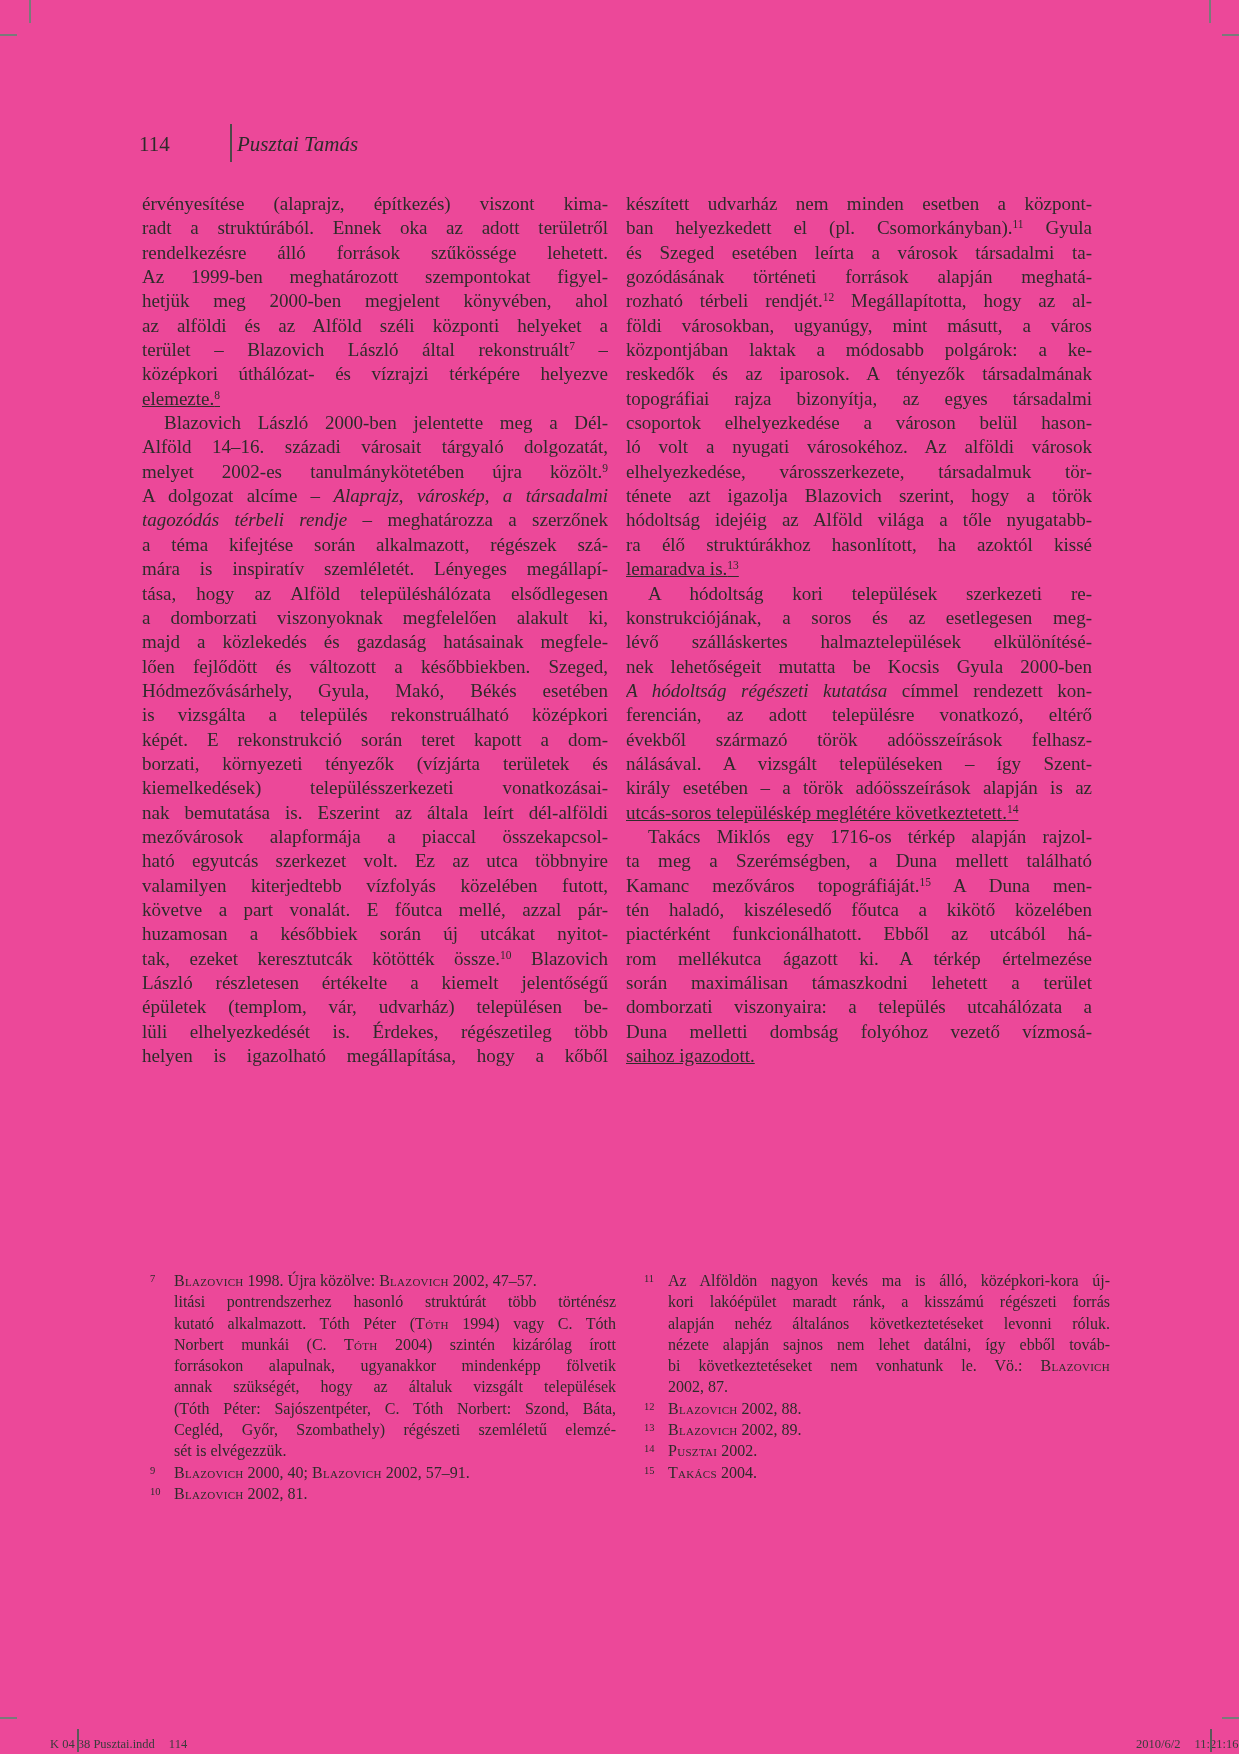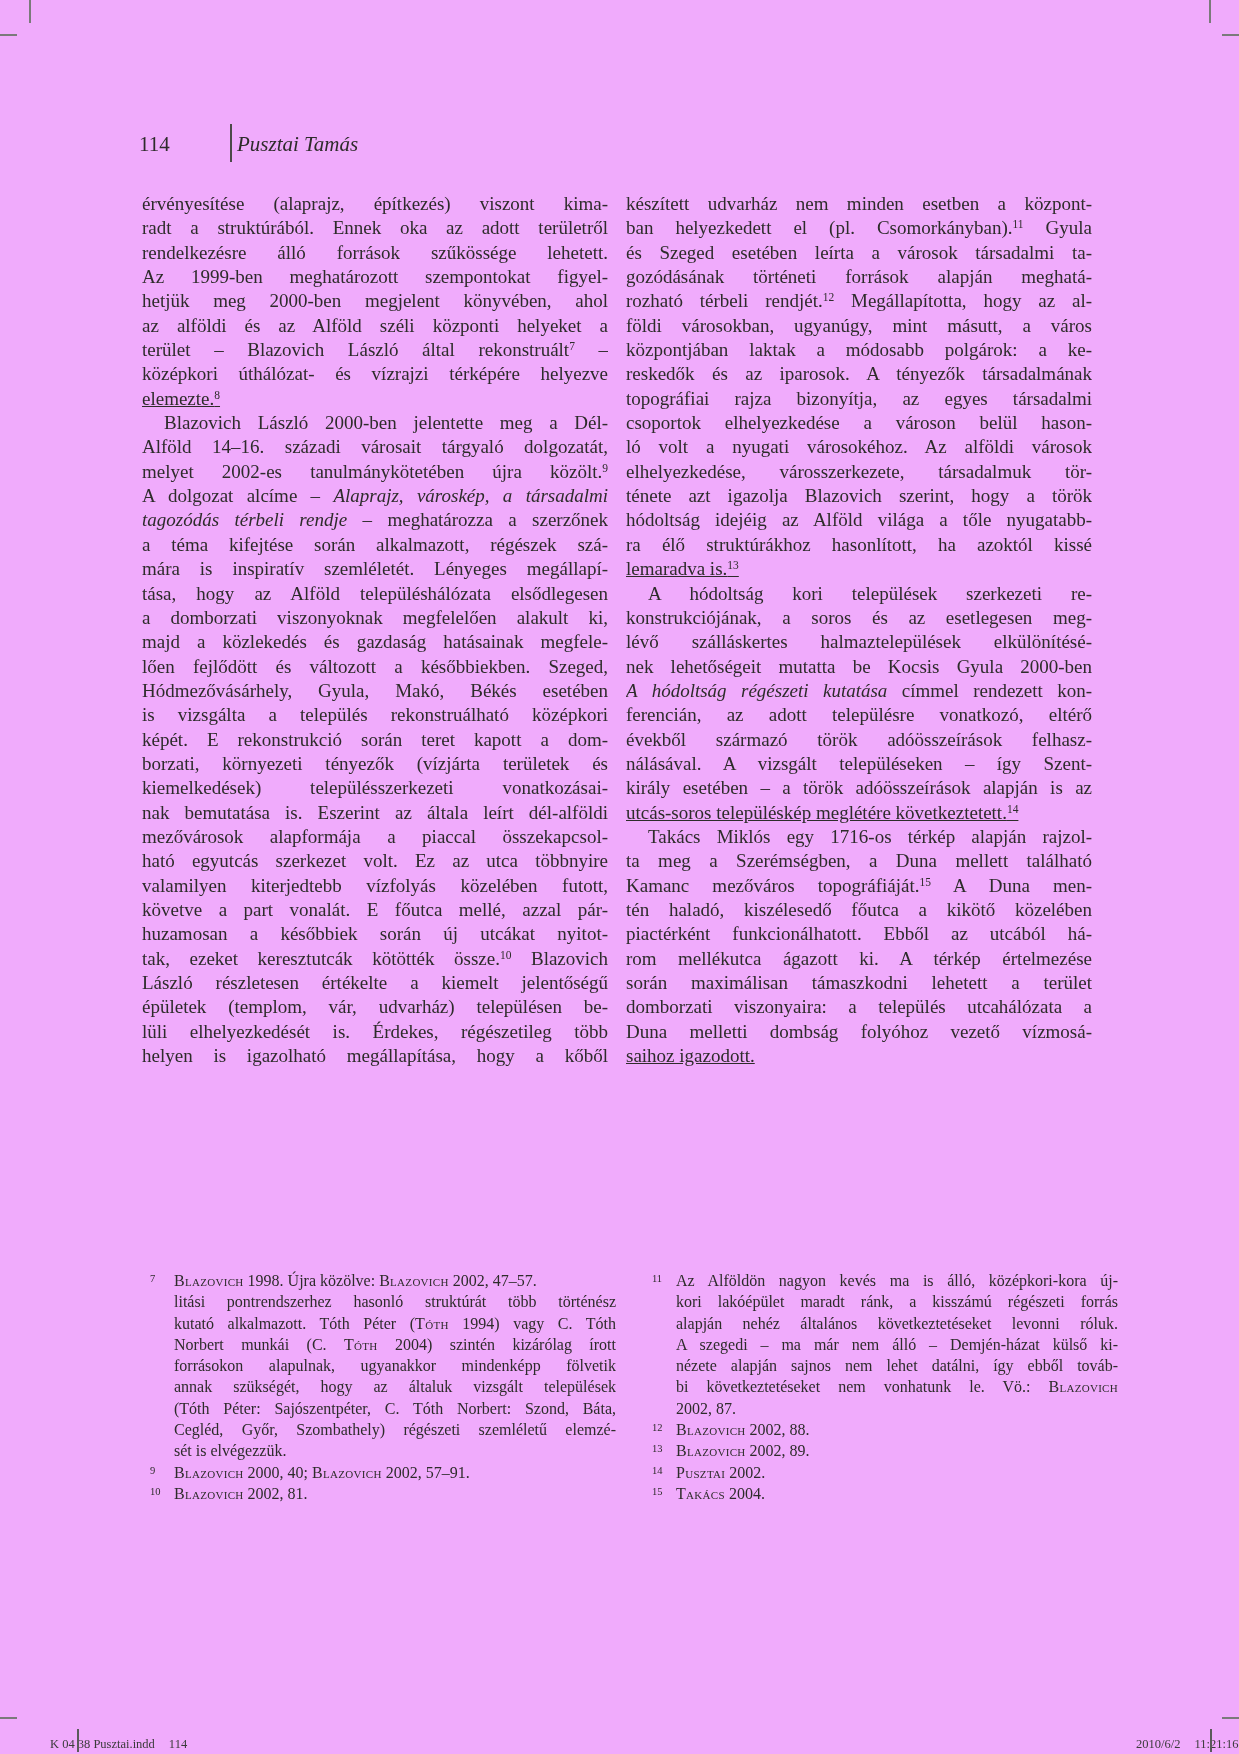--- a/index.html
+++ b/index.html
@@ -1,18 +1,18 @@
 <!DOCTYPE html>
 <html lang="hu"><head>
 <meta charset="utf-8">
 <style>
   html,body { margin:0; padding:0; background:#ffffff; }
   .page {
     position:relative; width:1239px; height:1754px;
-    background:#f0abfc; overflow:hidden;
+    background:#ec4899; overflow:hidden;
     font-family:"Liberation Serif","DejaVu Serif",serif;
     color:#2e2c2b;
     -webkit-font-smoothing:antialiased;
   }
   .mark { position:absolute; background:#7a7a7a; }
   .regbar { position:absolute; background:#5a5a5a; }
 
   
   .page-number { position:absolute; left:139px; top:132px; font-size:21px; }
   .header-rule { position:absolute; left:230px; top:124px; width:2px; height:38px; background:#4c4a49; }
@@ -21,21 +21,21 @@
   
   .body-columns { position:absolute; left:142px; top:192px; display:flex; gap:18px; }
   .col { width:466px; font-size:19px; line-height:24.35px; text-align:justify; }
   .line { height:24.35px; overflow:hidden; text-align:justify; text-align-last:justify; }
   .line.end { text-align-last:left;text-decoration:underline; }
   .line.ind { text-indent:22px; }
   .i  { font-style:italic; }
   .sup { font-size:11.5px; position:relative; top:-6px; }
 
   
-  .footnotes { position:absolute; left:150px; top:1270px; display:flex; gap:36px; }
+  .footnotes { position:absolute; left:150px; top:1270px; display:flex; gap:28px; }
   .fcol { width:466px; font-size:16px; line-height:21.3px; text-align:justify; }
   .fline { height:21.3px; overflow:hidden; padding-left:24px; text-align:justify; text-align-last:justify; }
   .fline.end { text-align-last:left; }
   .fnum { display:inline-block; width:24px; margin-left:-24px; padding-right:5px; box-sizing:border-box;
           text-align:right; font-size:10.5px; position:relative; top:-4px; }
   .sc  { font-variant:small-caps; letter-spacing:0.3px; }
 
   
   .slug { position:absolute; top:1737px; font-size:12.5px; color:#3b3b3b; white-space:nowrap; }
   .slug-left  { left:50px; }
@@ -148,21 +148,20 @@
         <div class="fline">(Tóth Péter: Sajószentpéter, C. Tóth Norbert: Szond, Báta,</div>
         <div class="fline">Cegléd, Győr, Szombathely) régészeti szemléletű elemzé-</div>
         <div class="fline end">sét is elvégezzük.</div>
         <div class="fline end"><span class="fnum">9</span><span class="sc">Blazovich</span> 2000, 40; <span class="sc">Blazovich</span> 2002, 57–91.</div>
         <div class="fline end"><span class="fnum">10</span><span class="sc">Blazovich</span> 2002, 81.</div>
       </div>
     <div class="fcol">
         <div class="fline"><span class="fnum">11</span>Az Alföldön nagyon kevés ma is álló, középkori-kora új-</div>
         <div class="fline">kori lakóépület maradt ránk, a kisszámú régészeti forrás</div>
         <div class="fline">alapján nehéz általános következtetéseket levonni róluk.</div>
-        <div class="fline">A szegedi – ma már nem álló – Demjén-házat külső ki-</div>
         <div class="fline">nézete alapján sajnos nem lehet datálni, így ebből továb-</div>
         <div class="fline">bi következtetéseket nem vonhatunk le. Vö.: <span class="sc">Blazovich</span></div>
         <div class="fline end">2002, 87.</div>
         <div class="fline end"><span class="fnum">12</span><span class="sc">Blazovich</span> 2002, 88.</div>
         <div class="fline end"><span class="fnum">13</span><span class="sc">Blazovich</span> 2002, 89.</div>
         <div class="fline end"><span class="fnum">14</span><span class="sc">Pusztai</span> 2002.</div>
         <div class="fline end"><span class="fnum">15</span><span class="sc">Takács</span> 2004.</div>
       </div>
   </div>
 

